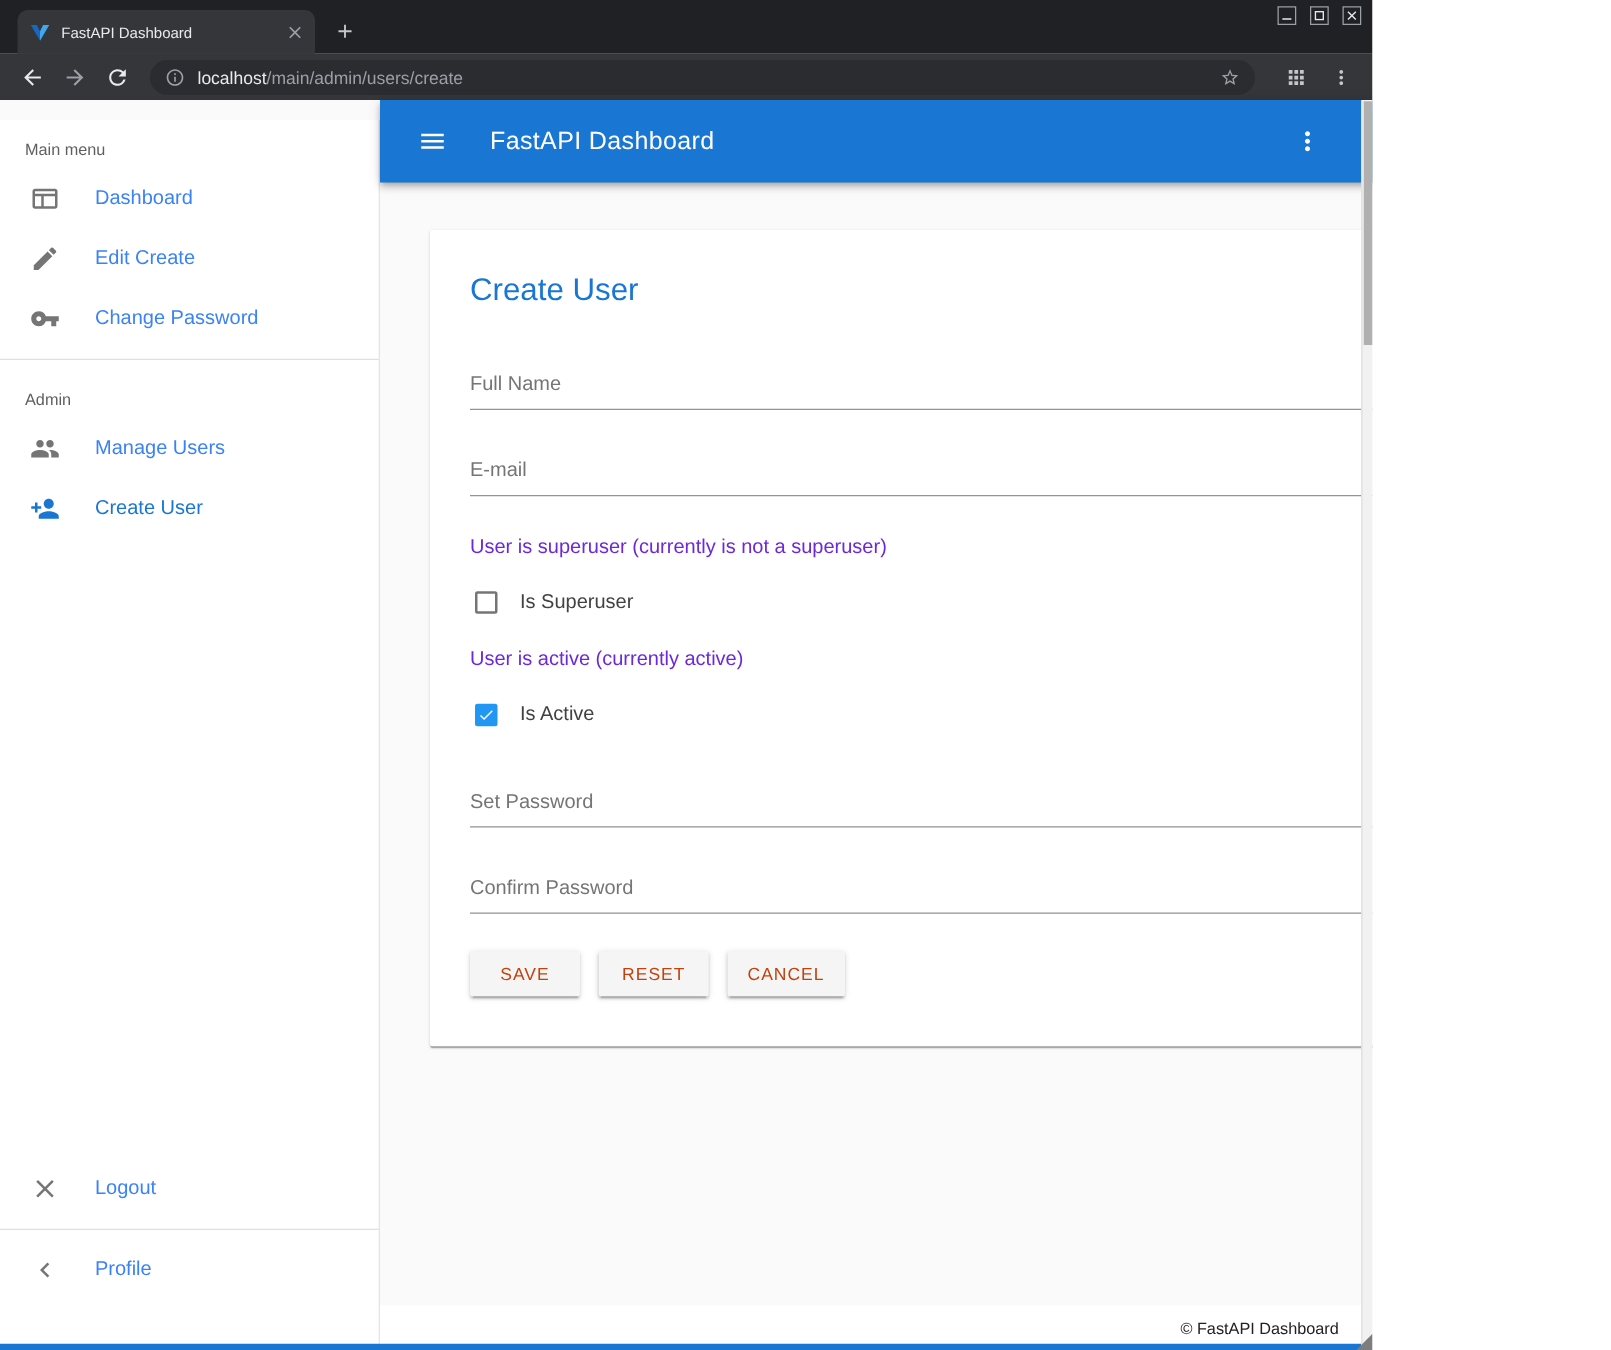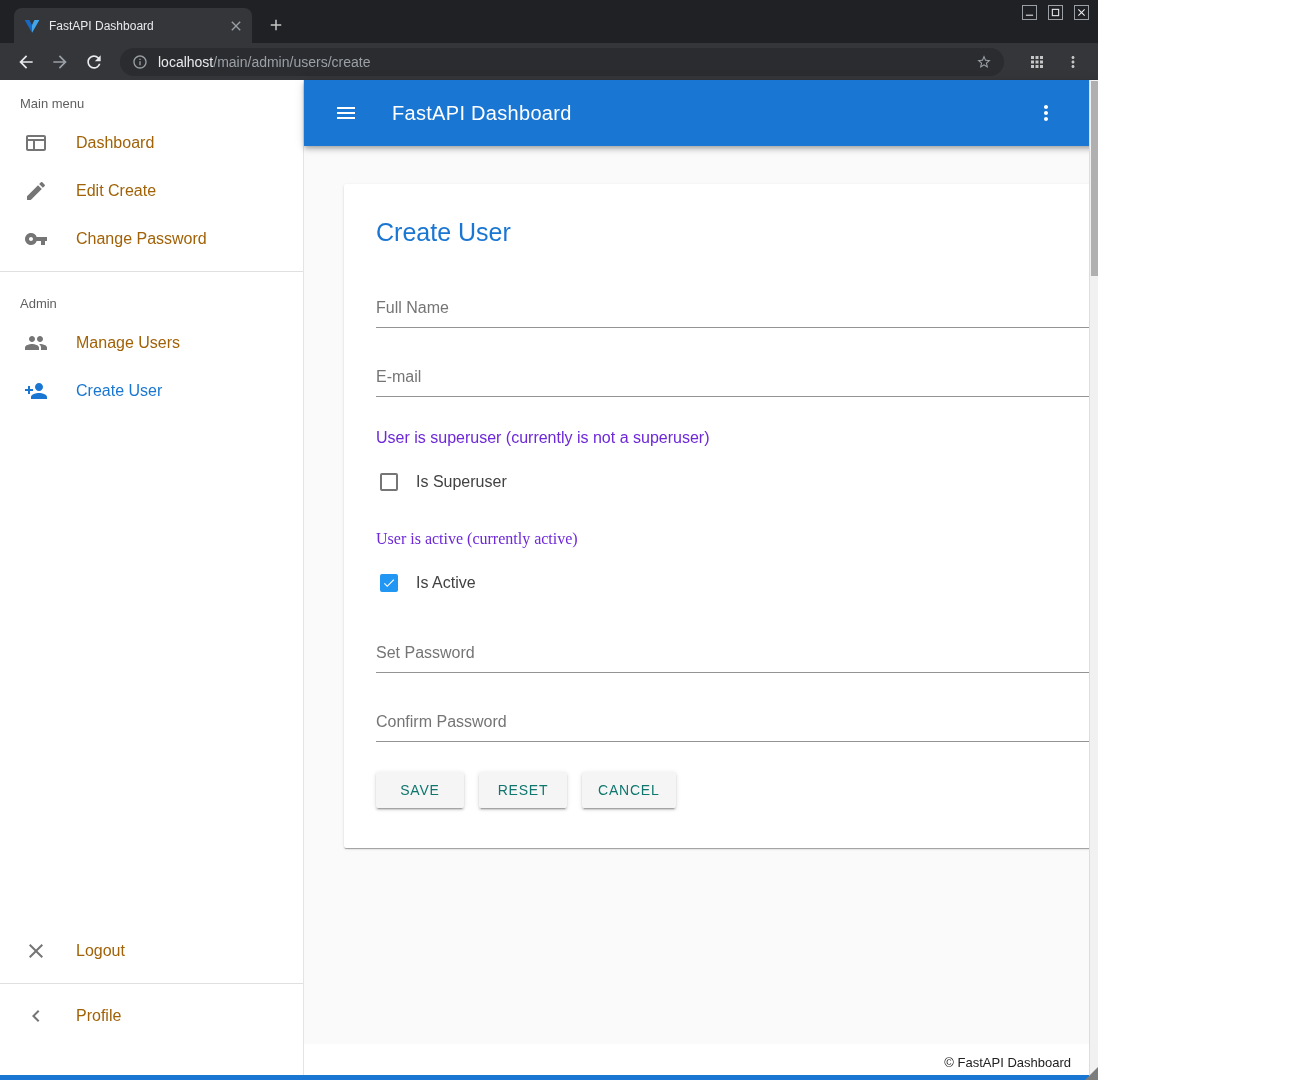--- a/index.html
+++ b/index.html
@@ -35,26 +35,26 @@
   .url .host { color:#e8eaed; }
   .url .path { color:#9aa0a6; }
   .star { width:20px; height:20px; color:#9aa0a6; display:flex; align-items:center; justify-content:center; cursor:pointer; }
   .tool-right-btn { width:26px; height:26px; display:flex; align-items:center; justify-content:center; color:#c4c7c5; margin-left:10px; cursor:pointer; }
   .tool-right-btn svg { width:18px; height:18px; display:block; }
 
   
   .page { position:absolute; top:80px; left:0; right:0; bottom:0; display:flex; background:#fafafa; }
 
   
-  .sidebar { width:304px; flex:0 0 304px; background:#fff; border-right:1px solid #e4e4e4; display:flex; flex-direction:column; }
+  .sidebar { width:304px; flex:0 0 304px; background:#fff; border-right:1px solid #e4e4e4; display:flex; flex-direction:column;margin-top:16px; }
   .side-header { padding:16px 20px 8px 20px; font-size:13px; color:#5f5f5f; }
   .side-item { height:48px; display:flex; align-items:center; padding:0 16px 0 24px; cursor:pointer; }
   .side-icon { width:24px; height:24px; color:#757575; flex:0 0 24px; }
   .side-icon svg { width:24px; height:24px; display:block; }
-  .side-label { margin-left:28px; font-size:16px; color:#a16207; }
+  .side-label { margin-left:28px; font-size:16px; color:#3b82f6; }
   .side-item.active .side-icon { color:#1976d2; }
   .side-item.active .side-label { color:#1976d2; }
   .side-divider { height:1px; background:#e0e0e0; margin:8px 0; }
   .side-spacer { flex:1; }
   .side-bottom-pad { height:40px; }
 
   
   .main { flex:1; display:flex; flex-direction:column; position:relative; min-width:0; }
   .appbar { height:66px; background:#1976d2; display:flex; align-items:center; padding:0 34px 0 24px;
             box-shadow:0 2px 4px -1px rgba(0,0,0,.2), 0 4px 5px 0 rgba(0,0,0,.14), 0 1px 10px 0 rgba(0,0,0,.12); z-index:2; }
@@ -77,21 +77,21 @@
   .hint { margin-top:32px; font-size:16px; color:#6d28d9; }
   .cb-row { margin-top:26px; display:flex; align-items:center; }
   .cb { width:18px; height:18px; border:2px solid #757575; border-radius:2px; margin-left:4px; display:flex; align-items:center; justify-content:center; cursor:pointer; background:#fff; }
   .cb svg { width:14px; height:14px; display:none; }
   .cb.checked { background:#2196f3; border-color:#2196f3; }
   .cb.checked svg { display:block; }
   .cb-label { margin-left:18px; font-size:16px; color:#424242; cursor:pointer; }
 
   .btn-row { margin-top:30px; display:flex; }
   .btn { height:36px; min-width:88px; padding:0 16px; margin-right:15px; background:#f5f5f5; border:0; border-radius:2px;
-         font-family:"Liberation Sans", sans-serif; font-size:14px; font-weight:500; letter-spacing:.8px; color:#0f766e; cursor:pointer;
+         font-family:"Liberation Sans", sans-serif; font-size:14px; font-weight:500; letter-spacing:.8px; color:#c2410c; cursor:pointer;
          box-shadow:0 3px 1px -2px rgba(0,0,0,.2), 0 2px 2px 0 rgba(0,0,0,.14), 0 1px 5px 0 rgba(0,0,0,.12); }
 
   .footer { height:36px; background:#fff; display:flex; align-items:center; justify-content:flex-end; padding-right:27px; font-size:13px; color:#212121; }
 
   .bottom-bar { position:absolute; left:0; right:9px; bottom:0; height:5px; background:#1976d2; z-index:4; }
 
   
   .scrollbar { position:absolute; top:0; right:0; bottom:0; width:9px; background:#f1f1f1; border-left:1px solid #dddddd; z-index:5; }
   .scroll-thumb { position:absolute; top:1px; left:1px; width:7px; height:195px; background:#b0b0b0; cursor:pointer; }
   .grip { position:absolute; right:0; bottom:0; width:0; height:0; border-left:13px solid transparent; border-bottom:13px solid #7d7d7d; z-index:6; }
@@ -287,21 +287,21 @@
           </div>
 
           <div class="hint">User is superuser (currently is not a superuser)</div>
           <div class="cb-row">
             <span class="cb">
               
             </span>
             <span class="cb-label">Is Superuser</span>
           </div>
 
-          <div class="hint" style="margin-top:39px;font-family:Liberation Serif, serif;">User is active (currently active)</div>
+          <div class="hint" style="margin-top:28px;">User is active (currently active)</div>
           <div class="cb-row">
             <span class="cb checked">
               <svg viewBox="0 0 24 24">
                   <path d="M9 16.17 4.83 12l-1.42 1.41L9 19 21 7l-1.41-1.41z" fill="#fff"></path>
                 </svg>
             </span>
             <span class="cb-label">Is Active</span>
           </div>
 
           <div class="field">

